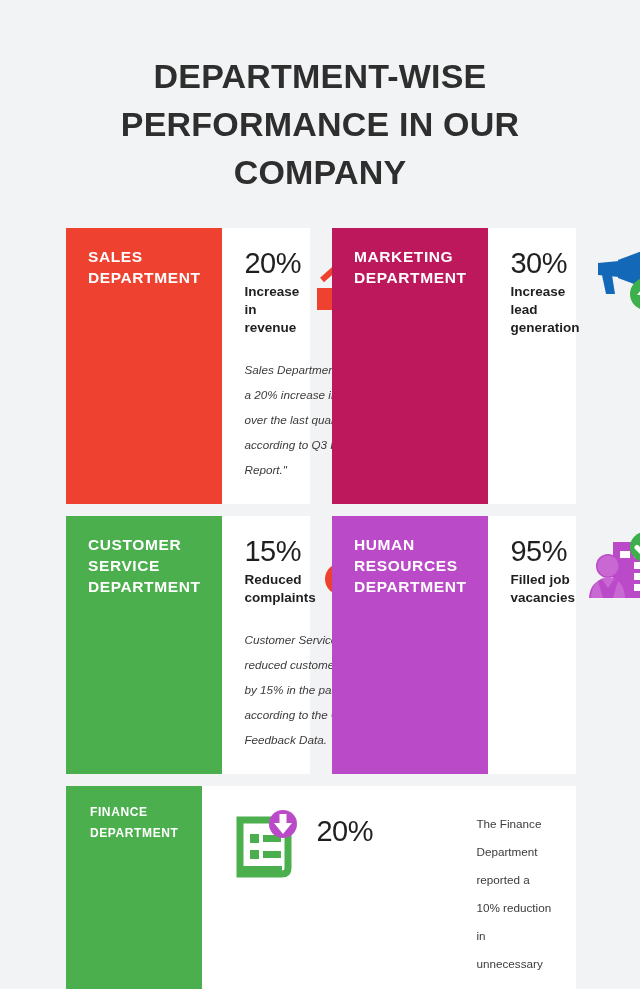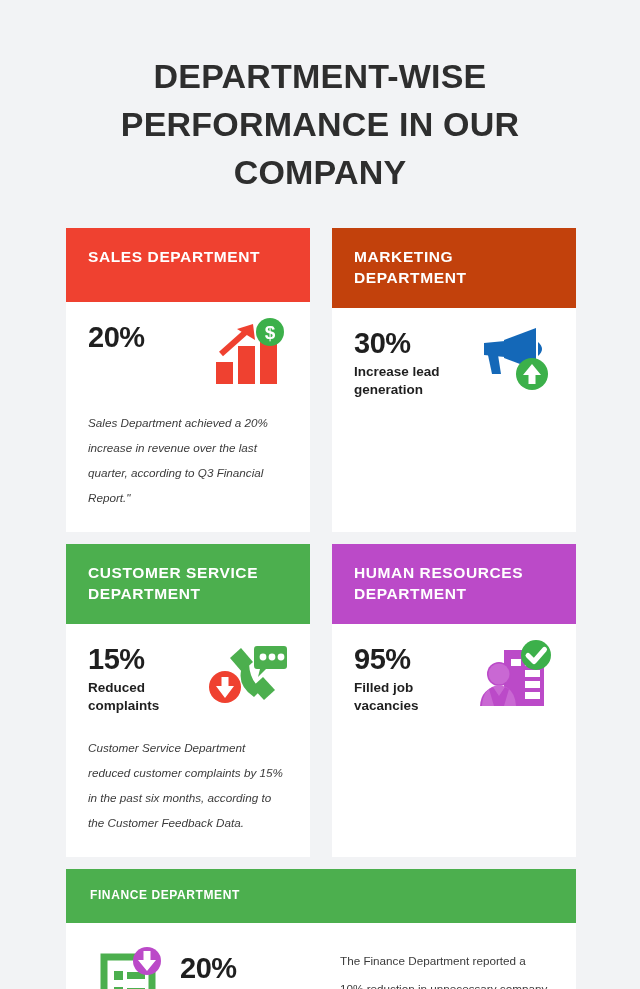--- a/index.html
+++ b/index.html
@@ -20,42 +20,42 @@
   }
 
   .grid {
     position:absolute; left:66px; top:228px; width:510px;
   }
   .row { display:flex; gap:22px; margin-bottom:12px; }
 
   .card {
     background:#ffffff;
     width:244px;
-    display:flex; flex-direction:column;
+    display:flex; flex-direction:row;
     box-shadow:0 0 0 0 rgba(0,0,0,0);
   }
   .card.wide { width:510px; }
 
   .card-header {
     padding:18px 22px 20px 22px;
     color:#ffffff;
     font-size:15.5px;
     font-weight:bold;
     line-height:21px;
     letter-spacing:0.6px;
     min-height:74px;
   }
   .card.wide .card-header { min-height:54px; padding:16px 24px; font-size:12px; }
 
   .card-body { padding:16px 22px 22px 22px; flex:1; }
 
   .stat-row { display:flex; align-items:flex-start; justify-content:space-between; gap:8px; }
   .stat-text { padding-top:2px; }
   .stat-pct {
-    font-size:29px; font-weight:bold; color:#1f1f1f; line-height:34px;
+    font-size:29px; font-weight:normal; color:#1f1f1f; line-height:34px;
     letter-spacing:-0.5px;
   }
   .stat-label {
     font-size:13.5px; font-weight:bold; color:#1f1f1f;
     line-height:18px; margin-top:3px; max-width:105px;
   }
   .stat-icon { width:80px; height:72px; flex:0 0 auto; }
   .stat-icon svg { width:100%; height:100%; display:block; }
 
   .desc {
@@ -87,39 +87,40 @@
   <div class="grid">
 
     <div class="row">
 
       <div class="card">
         <div class="card-header" style="background:#ef4130">SALES DEPARTMENT</div>
         <div class="card-body">
           <div class="stat-row">
             <div class="stat-text">
               <div class="stat-pct">20%</div>
+              <div class="stat-label">Increase in revenue</div>
             </div>
             <div class="stat-icon">
               <svg viewBox="0 0 80 72">
                 <rect x="8" y="44" width="17" height="22" fill="#ef4130"></rect>
                 <rect x="30" y="28" width="17" height="38" fill="#ef4130"></rect>
                 <rect x="52" y="17" width="17" height="49" fill="#ef4130"></rect>
                 <path d="M13 36 L40 12" stroke="#ef4130" stroke-width="6" fill="none"></path>
                 <path d="M45 6 L47 22 L29 11 Z" fill="#ef4130"></path>
                 <circle cx="62" cy="14" r="14" fill="#3cb04a"></circle>
                 <text x="62" y="21" font-family="Liberation Sans, sans-serif" font-size="19" font-weight="bold" fill="#ffffff" text-anchor="middle">$</text>
               </svg>
             </div>
           </div>
           <div class="desc">Sales Department achieved a 20% increase in revenue over the last quarter, according to Q3 Financial Report."</div>
         </div>
       </div>
 
       <div class="card">
-        <div class="card-header" style="background:#c2410c">MARKETING DEPARTMENT</div>
+        <div class="card-header" style="background:#be185d">MARKETING DEPARTMENT</div>
         <div class="card-body">
           <div class="stat-row">
             <div class="stat-text">
               <div class="stat-pct">30%</div>
               <div class="stat-label">Increase lead generation</div>
             </div>
             <div class="stat-icon">
               <svg viewBox="0 0 80 72">
                 <path d="M30 16 L62 4 L62 46 L30 34 Z" fill="#1468b8"></path>
                 <path d="M10 19 L31 17 L31 33 L10 31 Z" fill="#1468b8"></path>

